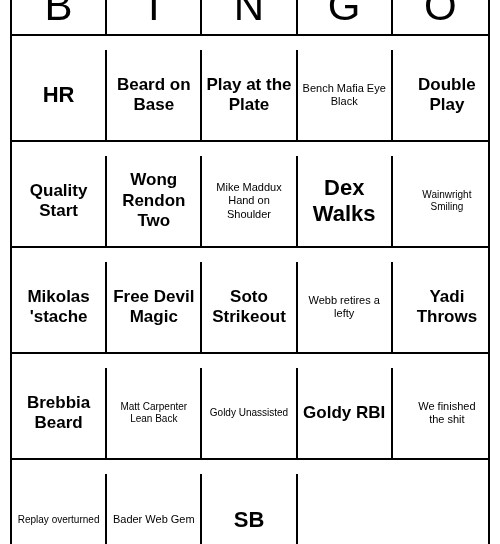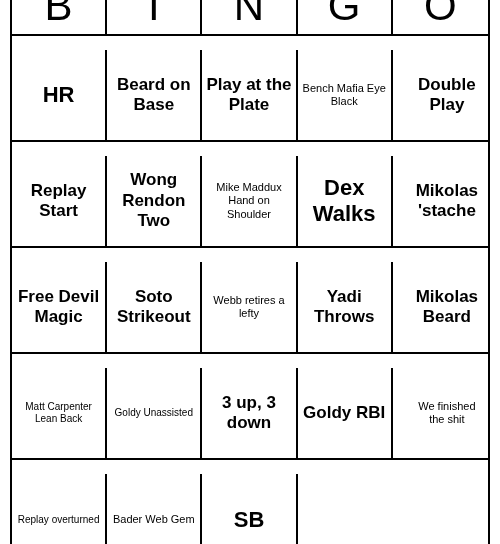--- a/index.html
+++ b/index.html
@@ -82,32 +82,32 @@
       <div class="bingo-header-cell">N</div>
       <div class="bingo-header-cell">G</div>
       <div class="bingo-header-cell">O</div>
     </div>
   <div class="bingo-grid">
   <div class="bingo-cell large">HR</div>
       <div class="bingo-cell medium">Beard on Base</div>
       <div class="bingo-cell medium">Play at the Plate</div>
       <div class="bingo-cell small">Bench Mafia Eye Black</div>
       <div class="bingo-cell medium">Double Play</div>
-      <div class="bingo-cell medium">Replay Start</div>
+      <div class="bingo-cell medium">Quality Start</div>
       <div class="bingo-cell medium">Wong Rendon Two</div>
       <div class="bingo-cell small">Mike Maddux Hand on Shoulder</div>
       <div class="bingo-cell large">Dex Walks</div>
+      <div class="bingo-cell xsmall">Wainwright Smiling</div>
       <div class="bingo-cell medium">Mikolas 'stache</div>
       <div class="bingo-cell medium">Free Devil Magic</div>
       <div class="bingo-cell medium">Soto Strikeout</div>
       <div class="bingo-cell small">Webb retires a lefty</div>
       <div class="bingo-cell medium">Yadi Throws</div>
-      <div class="bingo-cell medium">Mikolas Beard</div>
+      <div class="bingo-cell medium">Brebbia Beard</div>
       <div class="bingo-cell xsmall">Matt Carpenter Lean Back</div>
       <div class="bingo-cell xsmall">Goldy Unassisted</div>
-      <div class="bingo-cell medium">3 up, 3 down</div>
       <div class="bingo-cell medium">Goldy RBI</div>
       <div class="bingo-cell small">We finished the shit</div>
       <div class="bingo-cell xsmall">Replay overturned</div>
       <div class="bingo-cell small">Bader Web Gem</div>
       <div class="bingo-cell large">SB</div>
     </div>
 </div>
 
 </body></html>

